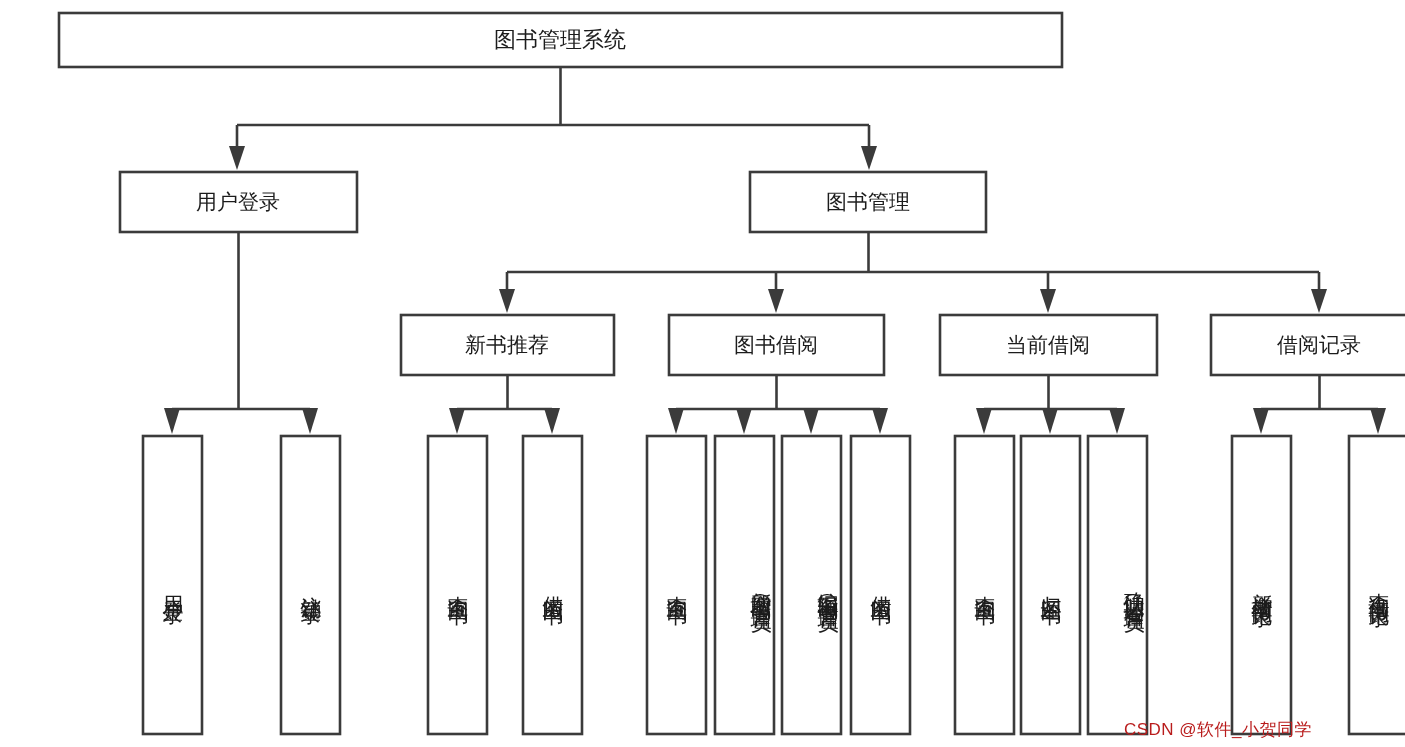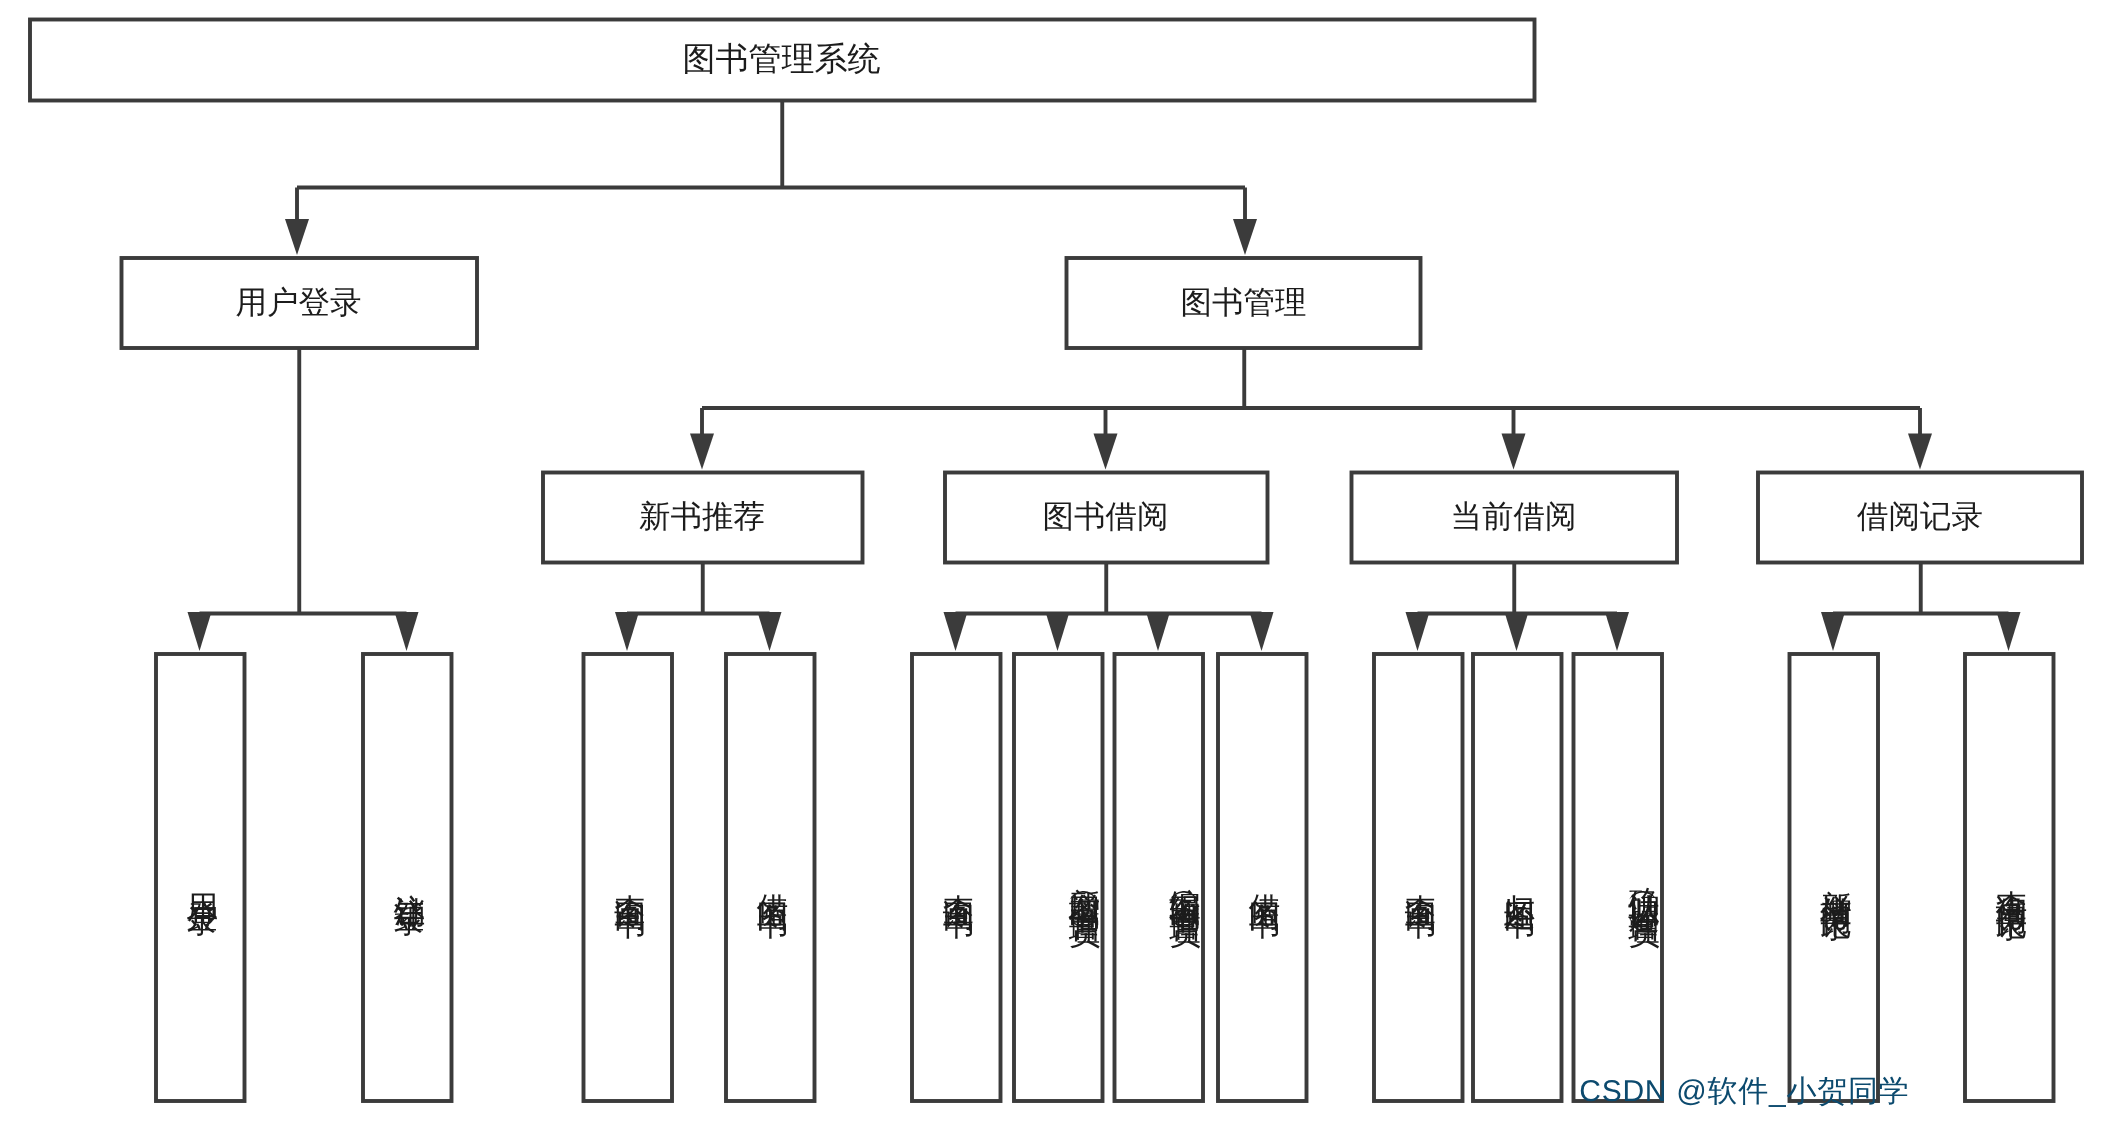--- a/index.html
+++ b/index.html
@@ -13,20 +13,21 @@
     height: 747px;
     overflow: hidden;
     font-family: "Liberation Sans", "DejaVu Sans", sans-serif;
     position: relative;
   }
   #diagram-root {
     position: relative;
     width: 1287px;
     height: 747px;
     background: #ffffff;
+    margin-left: 39px;
   }
   svg#tree-svg {
     position: absolute;
     left: 0;
     top: 0;
     width: 1405px;
     height: 747px;
     display: block;
   }
   .node-box {
@@ -77,22 +78,22 @@
     justify-content: center;
   }
   .leaf-label.center-v {
     align-items: center;
   }
   .watermark {
     position: absolute;
     right: 14px;
     bottom: 6px;
     font-family: "Liberation Sans", "DejaVu Sans", sans-serif;
-    font-size: 20px;
-    color: #0c4a6e;
+    font-size: 17px;
+    color: #b91c1c;
     letter-spacing: 0.5px;
     white-space: nowrap;
     user-select: none;
   }
 </style>
 </head>
 <body>
 
 <div id="diagram-root">
 

